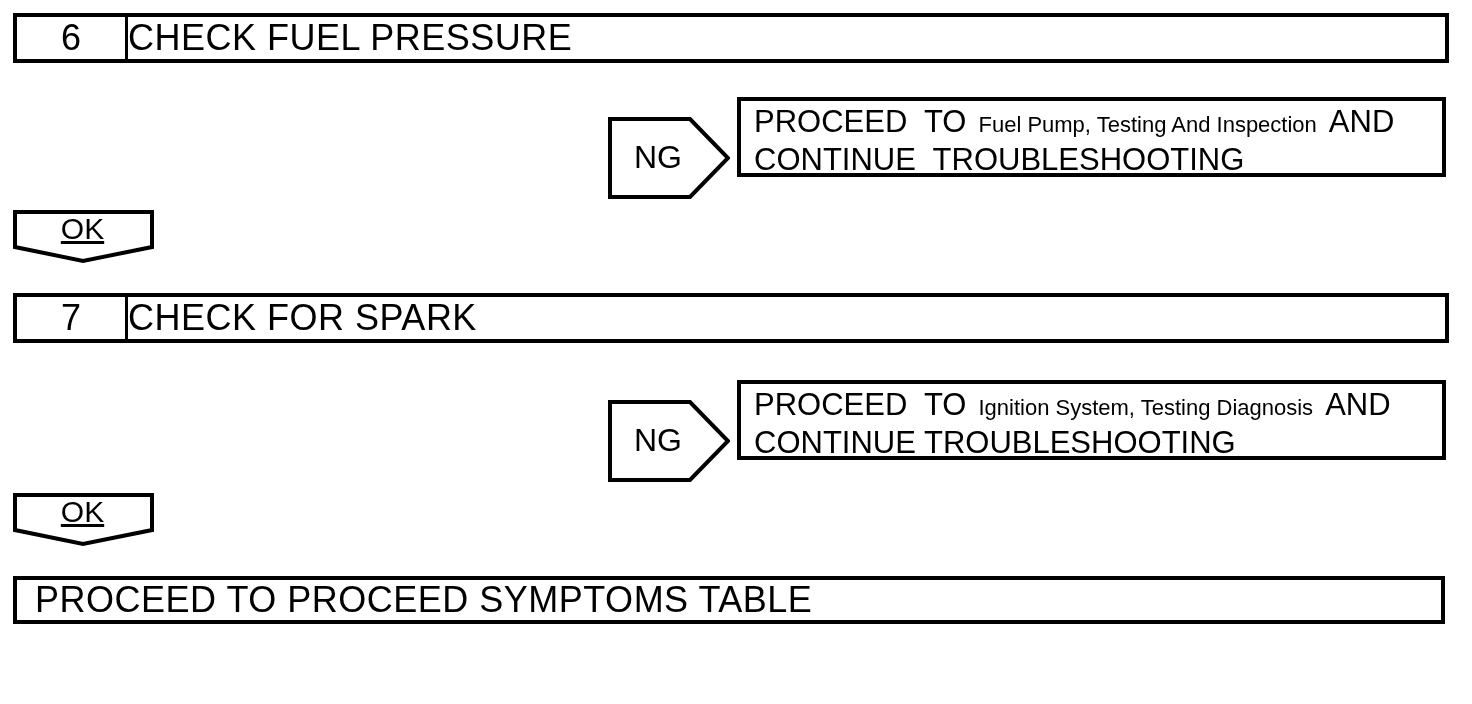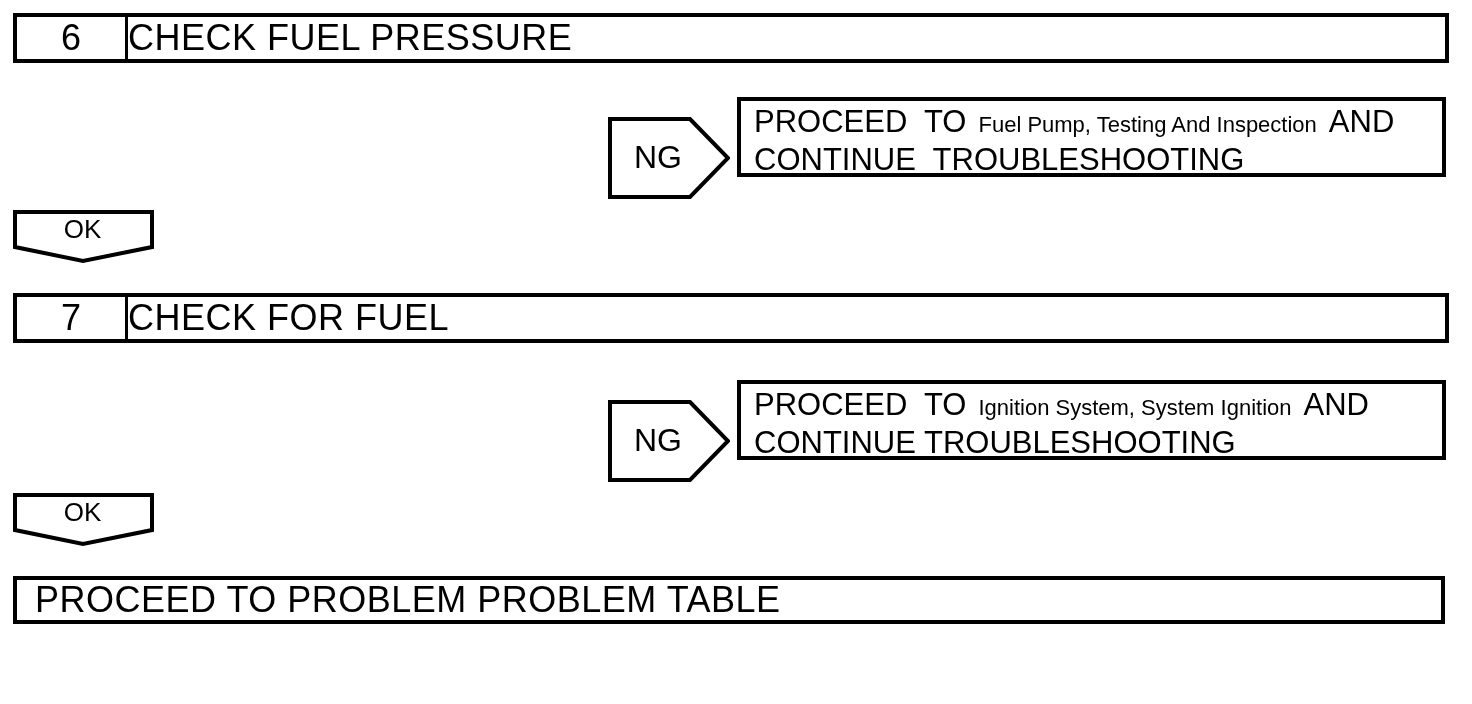--- a/index.html
+++ b/index.html
@@ -45,21 +45,22 @@
   }
   .pline { white-space:pre; font-size:31px; line-height:35px; }
   .ref   { font-size:22px; margin:0 12px; }
 
   
   .okwrap { left:13px; width:141px; height:55px; }
   .okwrap svg { position:absolute; left:0; top:0; }
   .ok-label {
     position:absolute; left:0; top:0; width:139px; height:38px;
     display:flex; align-items:center; justify-content:center;
-    font-size:26px;
+    font-size:30px;
+    text-decoration:underline;
   }
 
   
   .footerbox {
     left:13px; width:1432px; height:48px;
     border:4px solid #000; box-sizing:border-box;
     display:flex; align-items:center; padding-left:18px;
     font-size:36px; letter-spacing:0.5px; background:#fff;
     white-space:nowrap;
   }
@@ -88,37 +89,37 @@
 
   <div class="abs okwrap" style="top:210px">
     <svg width="141" height="55" viewBox="0 0 141 55">
       <polygon points="2,2 139,2 139,37 70,51 2,37" fill="#ffffff" stroke="#000000" stroke-width="4"></polygon>
     </svg>
     <div class="ok-label">OK</div>
   </div>
 
   <div class="abs stepbox" style="top:293px">
     <div class="stepnum">7</div>
-    <div class="steptitle">CHECK FOR FUEL</div>
+    <div class="steptitle">CHECK FOR SPARK</div>
   </div>
 
   <div class="abs ngwrap" style="top:380px">
     <svg width="122" height="82" viewBox="0 0 122 82">
       <polygon points="2,2 82,2 120,41 82,80 2,80" fill="#ffffff" stroke="#000000" stroke-width="4"></polygon>
     </svg>
     <div class="ng-label">NG</div>
   </div>
 
   <div class="abs actionbox" style="top:380px">
-    <div class="pline"><span>PROCEED  TO</span><span class="ref">Ignition System, System Ignition</span><span>AND</span></div>
+    <div class="pline"><span>PROCEED  TO</span><span class="ref">Ignition System, Testing Diagnosis</span><span>AND</span></div>
     <div class="pline">CONTINUE TROUBLESHOOTING</div>
   </div>
 
   <div class="abs okwrap" style="top:493px">
     <svg width="141" height="55" viewBox="0 0 141 55">
       <polygon points="2,2 139,2 139,37 70,51 2,37" fill="#ffffff" stroke="#000000" stroke-width="4"></polygon>
     </svg>
     <div class="ok-label">OK</div>
   </div>
 
-  <div class="abs footerbox" style="top:576px">PROCEED TO PROBLEM PROBLEM TABLE</div>
+  <div class="abs footerbox" style="top:576px">PROCEED TO PROCEED SYMPTOMS TABLE</div>
 
 </div>
 
 </body></html>

